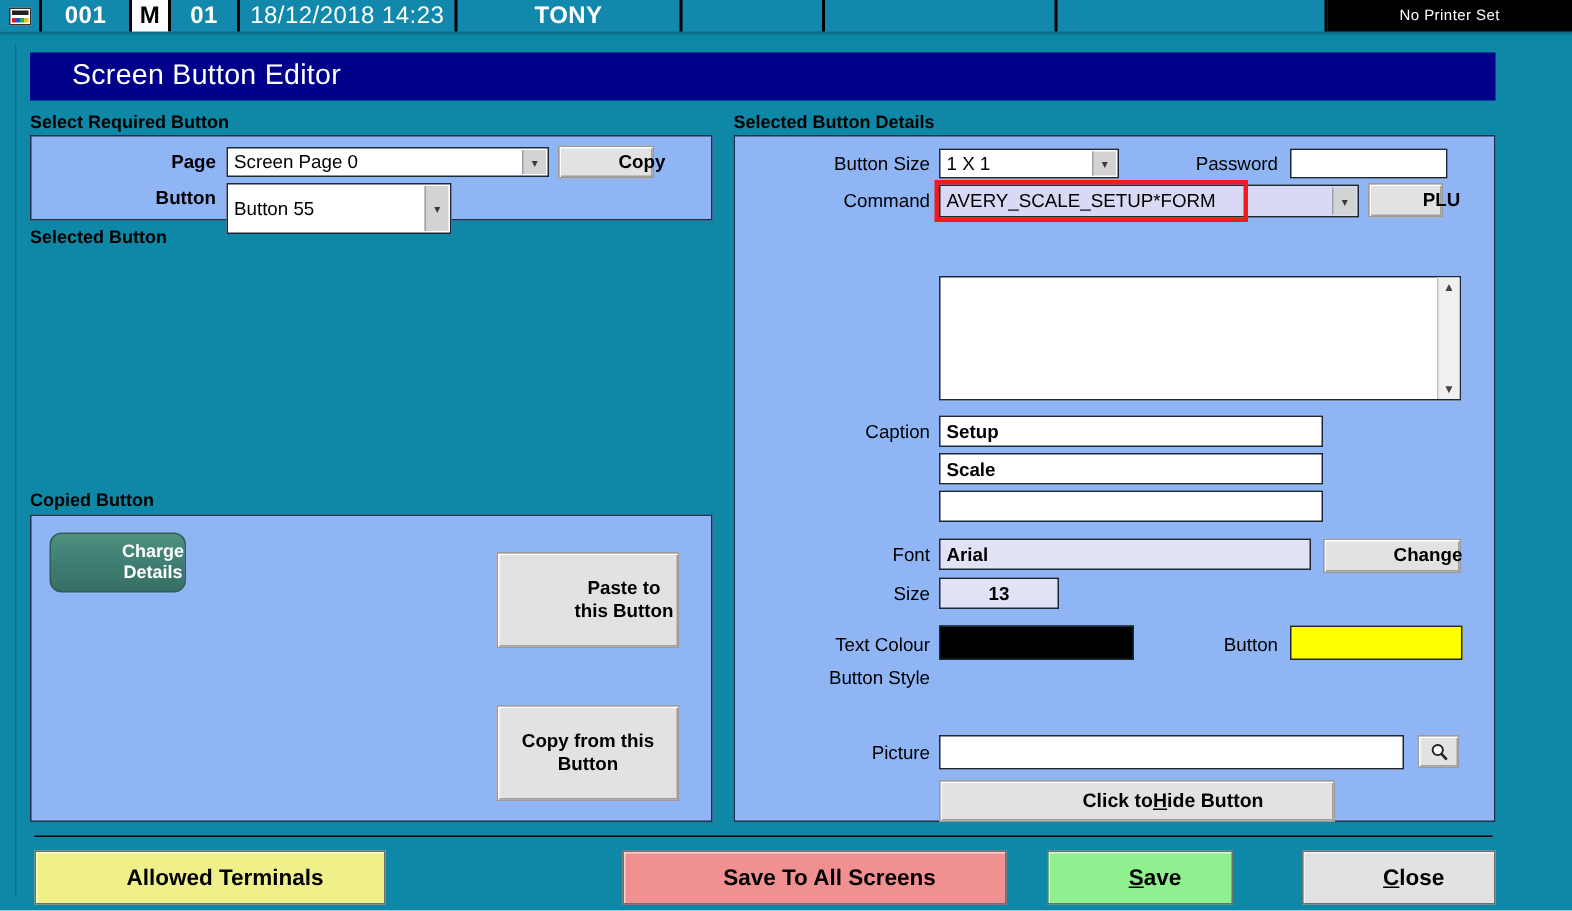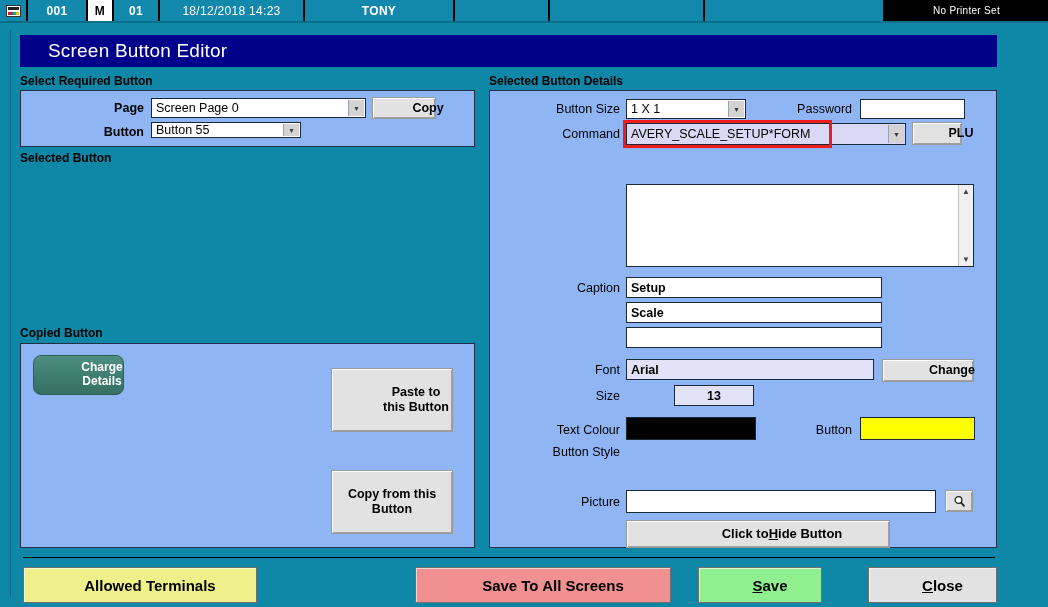--- a/index.html
+++ b/index.html
@@ -28,21 +28,21 @@
     display: flex;
     align-items: stretch;
     border-bottom: 2px solid #0a6e8a;
   }
   .sb-cell {
     border-right: 2px solid #000;
     display: flex;
     align-items: center;
     justify-content: center;
     color: #ffffff;
-    font-size: 12px;
+    font-size: 16px;
     font-weight: bold;
     letter-spacing: 0.3px;
     box-sizing: border-box;
   }
   .sb-icon {
     width: 26px;
     background: #1289ac;
     border-right: 2px solid #000;
     display: flex;
     align-items: center;
@@ -324,21 +324,21 @@
 
     <div class="panel" style="left:9px; top:60px; width:455px; height:57px;">
       <div class="fld-label bold" style="left:58px; top:10px; width:65px;">Page</div>
       <div class="combo" style="left:130px; top:7px; width:215px; height:20px;">
         <span class="val">Screen Page 0</span>
         <span class="arrow">▾</span>
       </div>
       <div class="btn" style="left:351px; top:6px; width:64px; height:22px;">Copy</div>
 
       <div class="fld-label bold" style="left:48px; top:34px; width:75px;">Button</div>
-      <div class="combo" style="left:130px; top:31px; width:150px; height:16px;">
+      <div class="combo" style="left:130px; top:31px; width:150px; height:34px;">
         <span class="val">Button 55</span>
         <span class="arrow">▾</span>
       </div>
     </div>
 
     <div class="grouplabel" style="left:9px; top:121px;">Selected Button</div>
 
 
     <div class="grouplabel" style="left:9px; top:296px;">Copied Button</div>
 
@@ -383,21 +383,21 @@
       <div class="fld-label" style="left:42px; top:190px; width:88px;">Caption</div>
       <div class="txtbox" style="left:136px; top:186px; width:256px; height:21px;">Setup</div>
       <div class="txtbox" style="left:136px; top:211px; width:256px; height:21px;">Scale</div>
       <div class="txtbox" style="left:136px; top:236px; width:256px; height:21px;"></div>
 
       <div class="fld-label" style="left:52px; top:272px; width:78px;">Font</div>
       <div class="txtbox lav" style="left:136px; top:268px; width:248px; height:21px;">Arial</div>
       <div class="btn" style="left:392px; top:268px; width:92px; height:23px;">Change</div>
 
       <div class="fld-label" style="left:52px; top:298px; width:78px;">Size</div>
-      <div class="txtbox lav" style="left:136px; top:294px; width:80px; height:21px; justify-content:center; padding-left:0;margin-left:48px;">13</div>
+      <div class="txtbox lav" style="left:136px; top:294px; width:80px; height:21px; justify-content:center; padding-left:0;">13</div>
 
       <div class="fld-label" style="left:30px; top:332px; width:100px;">Text Colour</div>
       <div class="swatch" style="left:136px; top:326px; width:130px; height:23px; background:#000000;"></div>
 
       <div class="fld-label" style="left:282px; top:332px; width:80px;">Button</div>
       <div class="swatch" style="left:370px; top:326px; width:115px; height:23px; background:#ffff00;"></div>
 
       <div class="fld-label" style="left:30px; top:354px; width:100px;">Button Style</div>
 
       <div class="fld-label" style="left:40px; top:404px; width:90px;">Picture</div>

